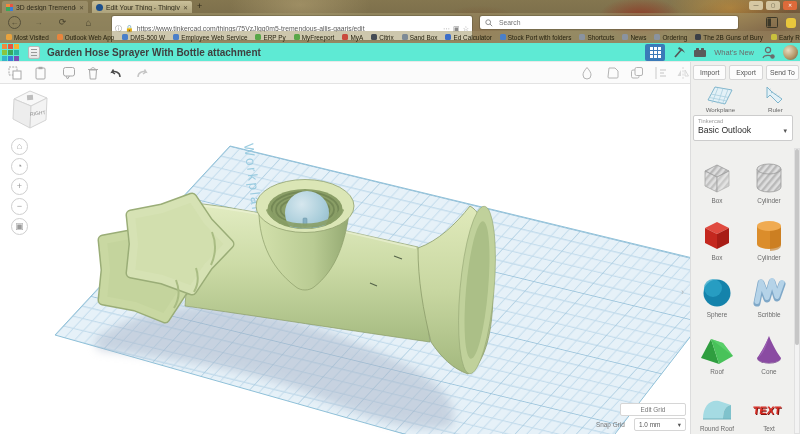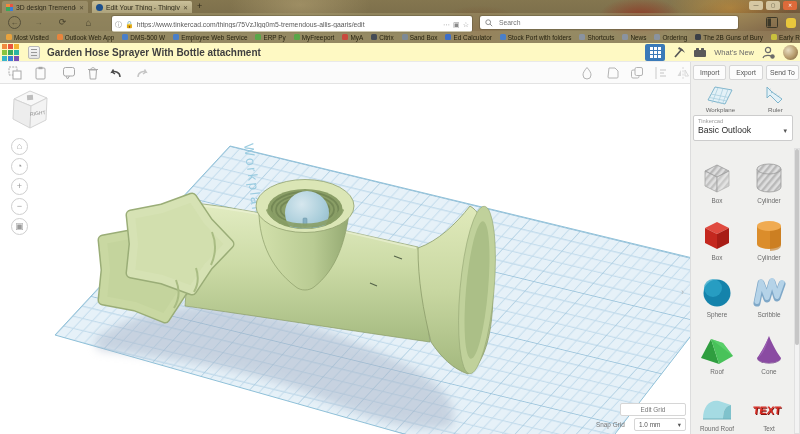--- a/index.html
+++ b/index.html
@@ -27,38 +27,38 @@
   .fav2{width:7px;height:7px;border-radius:50%;background:#1c4f8c;flex:none;}
   .newtab{position:absolute;left:197px;top:1px;font-size:9px;color:#2e2a1a;line-height:11px;}
   .wctrls{position:absolute;right:3px;top:1px;display:flex;gap:3px;}
   .wbtn{width:14px;height:9px;border-radius:2px;background:rgba(225,214,180,.85);
         font-size:5px;line-height:9px;text-align:center;color:#45402c;}
   .wbtn.close{background:#dd6a3a;color:#fff;}
 
   .navbar{position:absolute;left:0;top:13px;width:800px;height:18px;
           background:rgba(160,150,108,.55);display:block;}
   .navicn{position:absolute;top:3px;width:13px;height:13px;color:#46412d;}
-  .urlbar{position:absolute;left:112px;top:3px;width:360px;height:16px;background:#fff;
+  .urlbar{position:absolute;left:112px;top:3px;width:360px;height:24px;background:#fff;
           border-radius:2px;display:flex;align-items:center;padding:0 3px;gap:3px;box-shadow:0 0 0 1px rgba(0,0,0,.15);}
   .urltext{flex:1;border:0;outline:0;font-size:6.8px;color:#5a5a5a;padding:0;background:transparent;}
   .mini{font-size:7px;color:#8a8a8a;flex:none;line-height:13px;}
   .lock{color:#3f9b3f;}
   .searchbar{position:absolute;left:480px;top:3px;width:258px;height:13px;background:#fff;border-radius:2px;
           display:flex;align-items:center;gap:4px;padding:0 5px;box-shadow:0 0 0 1px rgba(0,0,0,.15);}
   .searchbar input{flex:1;border:0;outline:0;font-size:6.8px;color:#777;background:transparent;}
   .navright{position:absolute;right:4px;top:4px;display:flex;gap:8px;align-items:center;}
 
   .bmbar{position:absolute;left:0;top:31px;width:800px;height:12px;background:rgba(172,162,118,.6);
          display:flex;align-items:center;gap:8px;padding:0 6px;overflow:hidden;}
   .bm{display:flex;align-items:center;gap:2px;flex:none;}
   .bmi{width:6px;height:6px;border-radius:1.5px;flex:none;}
   .bm em{font-style:normal;font-size:6.4px;color:#26220f;white-space:nowrap;}
 
   
-  .tkheader{position:absolute;left:0;top:43px;width:800px;height:19px;background:#fef9c3;border-bottom:1px solid #e9e9e9;}
+  .tkheader{position:absolute;left:0;top:43px;width:800px;height:19px;background:#5eead4;border-bottom:1px solid #e9e9e9;}
   .tklogo{position:absolute;left:2px;top:1px;width:17px;height:17px;display:grid;
           grid-template-columns:repeat(3,1fr);grid-template-rows:repeat(3,1fr);gap:1px;}
   .propbtn{position:absolute;left:28px;top:3px;width:12px;height:13px;border:1px solid #b9b9b9;border-radius:2px;
            background:linear-gradient(#f6f6f6,#e4e4e4);}
   .propbtn i{display:block;height:1px;background:#999;margin:2px 2px 0 2px;}
   .doctitle{position:absolute;left:47px;top:4px;font-size:10px;font-weight:bold;color:#3f3f3f;white-space:nowrap;}
   .hdr-right{position:absolute;right:2px;top:1px;height:17px;display:flex;align-items:center;gap:7px;}
   .appsbtn{width:20px;height:17px;background:#3a7ab8;border-radius:2px;display:grid;place-items:center;}
   .whatsnew{font-size:7.5px;color:#6b6b6b;white-space:nowrap;}
   .avatar{width:15px;height:15px;border-radius:50%;

